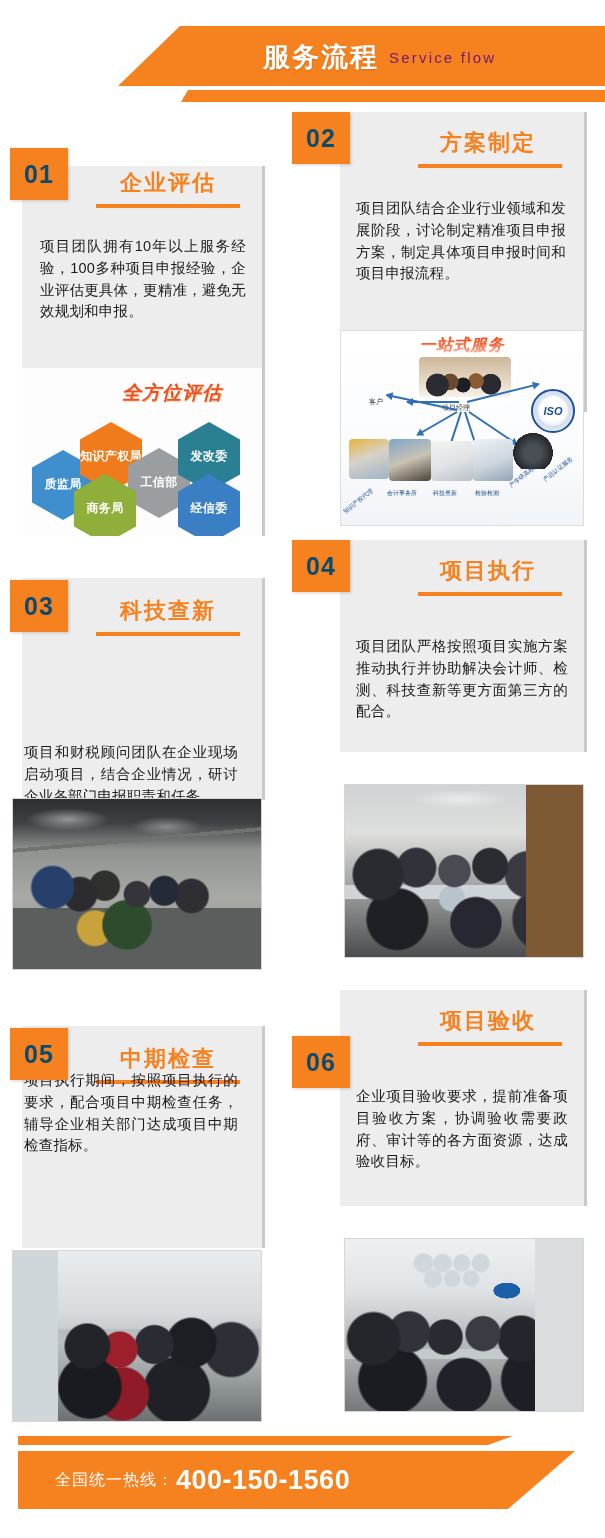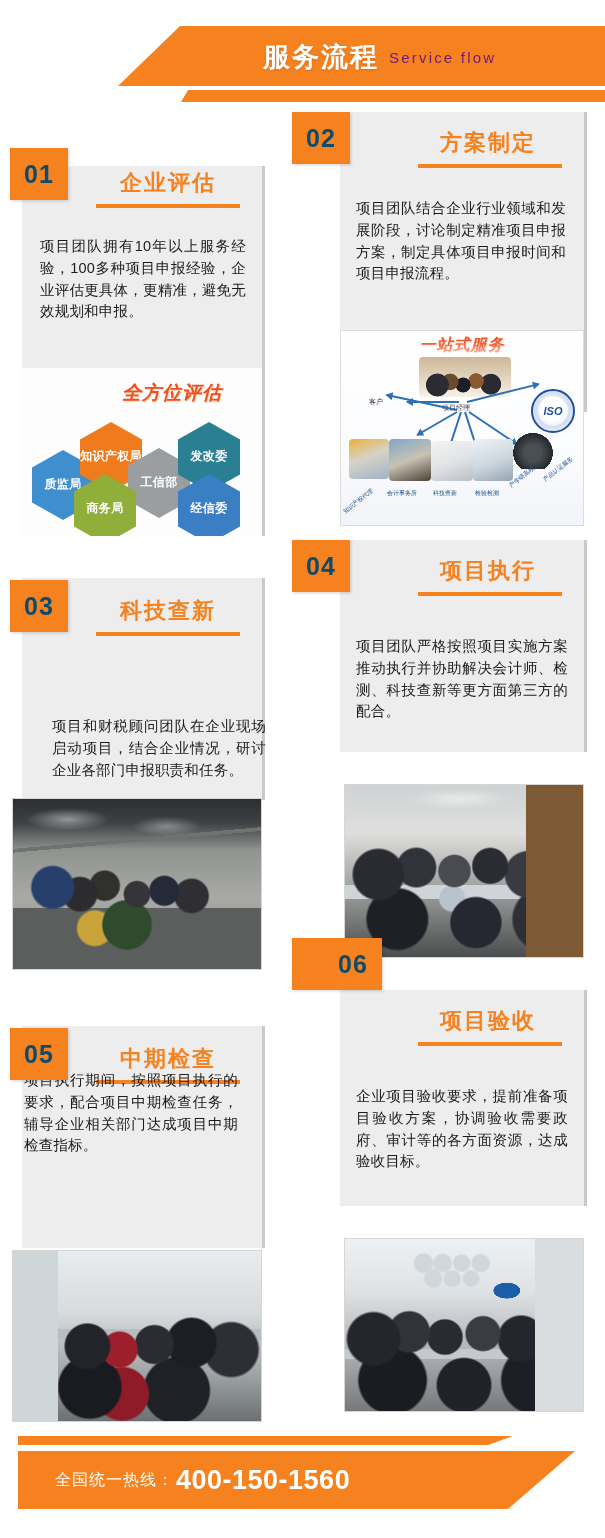--- a/index.html
+++ b/index.html
@@ -164,21 +164,21 @@
     <div class="os-lab rot" style="left:172px;top:150px;">产学研高校</div>
     <div class="os-lab rot" style="left:206px;top:144px;">产品认证服务</div>
   </div>
 </div>
 
 <div class="card">
   <div class="card-body" style="left:22px;top:578px;width:240px;height:222px;"></div>
   <div class="badge" style="left:10px;top:580px;">03</div>
   <div class="card-title" style="left:80px;top:596px;width:176px;">科技查新</div>
   <div class="title-rule" style="left:96px;top:632px;width:144px;"></div>
-  <div class="card-text" style="left:24px;top:716px;width:214px;margin-left:28px;">项目和财税顾问团队在企业现场启动项目，结合企业情况，研讨企业各部门申报职责和任务。</div>
+  <div class="card-text" style="left:24px;top:742px;width:214px;">项目和财税顾问团队在企业现场启动项目，结合企业情况，研讨企业各部门申报职责和任务。</div>
 
   <div class="photo" style="left:12px;top:798px;width:250px;height:172px;
      background:linear-gradient(180deg,#2c2f31 0%,#3d4143 14%,#8f928f 30%,#a9aaa6 58%,#7d8280 100%);
      border:1px solid #d6d6d6;box-sizing:border-box;">
     <div class="room" style="background:
       radial-gradient(ellipse 60px 16px at 22% 12%,rgba(255,255,255,.45),transparent 70%),
       radial-gradient(ellipse 50px 14px at 62% 16%,rgba(255,255,255,.35),transparent 70%),
       linear-gradient(175deg,transparent 0 26%,#6f7370 26% 28%,transparent 28%),
       radial-gradient(circle at 16% 52%,#26406b 9%,transparent 10%),
       radial-gradient(circle at 27% 56%,#2c2c30 8%,transparent 9%),
@@ -238,21 +238,21 @@
       radial-gradient(circle at 88% 58%,#2e2f36 11%,transparent 12%),
       radial-gradient(circle at 31% 80%,#1a1b20 14%,transparent 15%),
       radial-gradient(circle at 44% 84%,#8e1b27 13%,transparent 14%),
       radial-gradient(circle at 66% 82%,#202127 15%,transparent 16%),
       linear-gradient(180deg,transparent 0 46%,#b8bdc0 46% 52%,transparent 52%);"></div>
   </div>
 </div>
 
 <div class="card">
   <div class="card-body" style="left:340px;top:990px;width:244px;height:216px;"></div>
-  <div class="badge" style="left:292px;top:938px;padding-left:32px;">06</div>
+  <div class="badge" style="left:292px;top:1036px;">06</div>
   <div class="card-title" style="left:400px;top:1006px;width:176px;">项目验收</div>
   <div class="title-rule" style="left:418px;top:1042px;width:144px;"></div>
   <div class="card-text" style="left:356px;top:1086px;width:212px;">企业项目验收要求，提前准备项目验收方案，协调验收需要政府、审计等的各方面资源，达成验收目标。</div>
 
   <div class="photo" style="left:344px;top:1238px;width:240px;height:174px;
      background:linear-gradient(180deg,#eef1f3 0%,#dfe3e5 30%,#a7abad 70%,#75797b 100%);
      border:1px solid #d6d6d6;box-sizing:border-box;">
     <div class="room" style="background:
       linear-gradient(90deg,transparent 0 80%,#d9dde0 80% 100%),
       radial-gradient(circle at 33% 14%,#cfd6dc 4%,transparent 5%),

